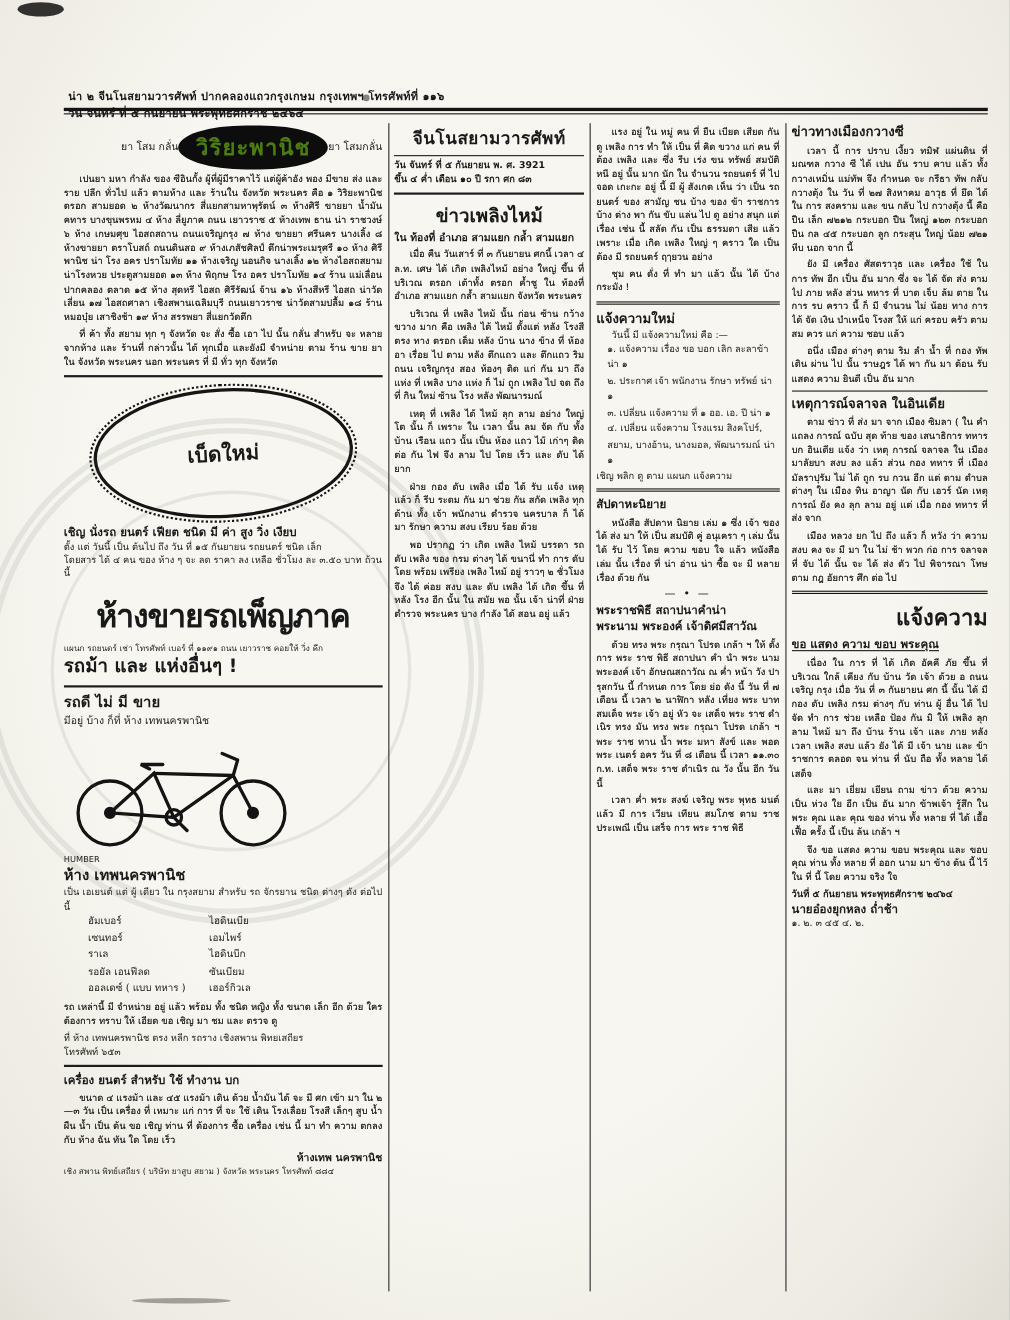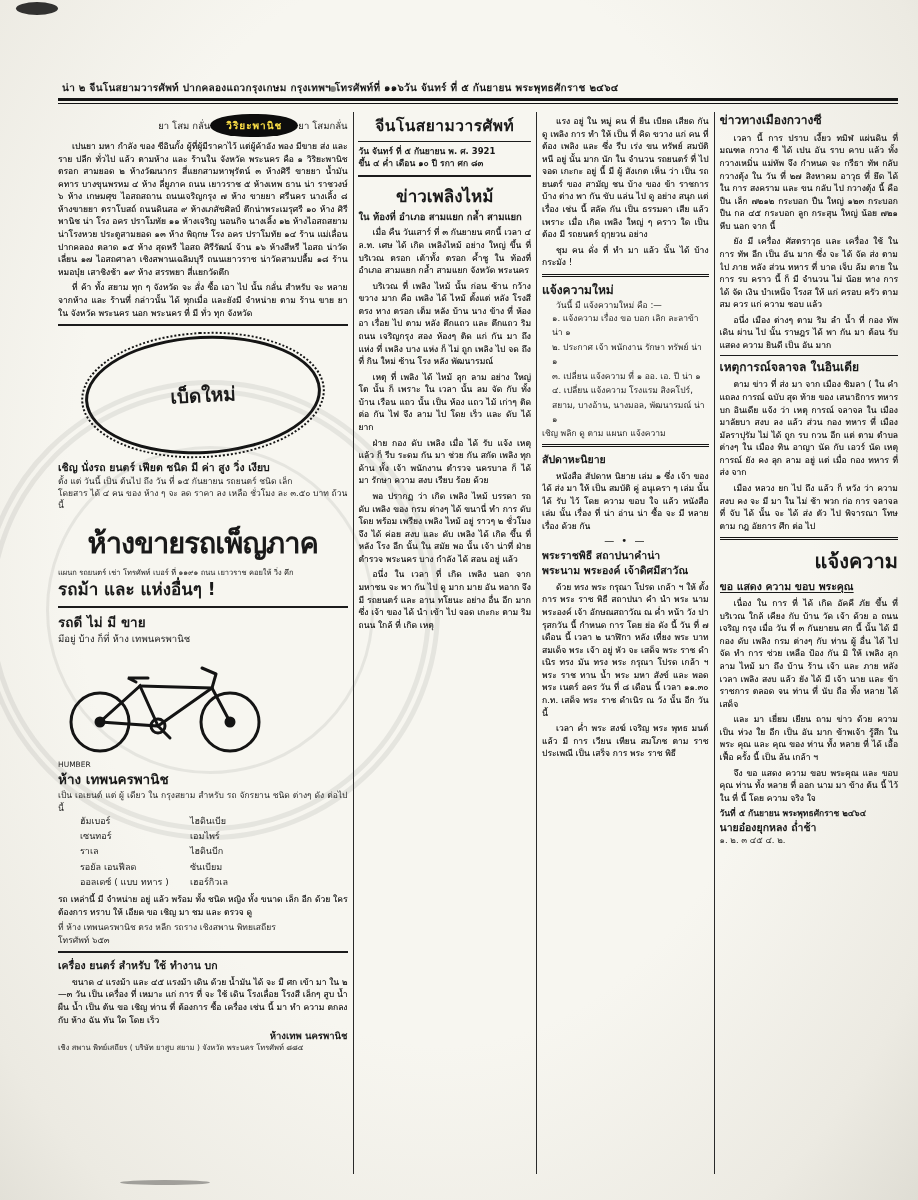--- a/index.html
+++ b/index.html
@@ -1,22 +1,22 @@
 <!DOCTYPE html>
 <html><head>
 <meta charset="utf-8">
 <style>
   html,body{margin:0;padding:0;}
   body{width:918px;height:1200px;background:#b9b8b2;font-family:"DejaVu Sans",sans-serif;}
   .page{position:relative;width:918px;height:1200px;overflow:hidden;color:#191919;
         background:radial-gradient(ellipse at 48% 42%, #f7f6f0 55%, #eceae2 85%, #dfddd4 100%);}
   .page *{box-sizing:border-box;}
   
-  .hdr{position:absolute;top:80px;left:62px;right:24px;display:flex;justify-content:flex-start;
-       font-size:10px;font-weight:bold;letter-spacing:.3px;}
+  .hdr{position:absolute;top:80px;left:62px;right:24px;display:flex;justify-content:flex-end;
+       font-size:10px;font-weight:bold;letter-spacing:.3px;flex-direction:column;}
   .hdr-rule{position:absolute;top:98px;left:58px;right:20px;height:6px;
             border-top:3px solid #141414;border-bottom:1px solid #141414;}
   
   .cols{position:absolute;top:112px;left:58px;width:840px;height:1062px;display:flex;}
   .vsep{width:1px;background:#2a2a2a;margin:0 5px;}
   .col{overflow:hidden;height:100%;}
   .col1{width:292px;}
   .col2{width:174px;}
   .col3{width:168px;}
   .col4{width:180px;}
@@ -31,22 +31,22 @@
   .s9{font-size:9.5px;line-height:1.45;}
   .s10{font-size:10.5px;line-height:1.4;}
   .s11{font-size:12px;line-height:1.4;}
   .s12{font-size:13.5px;line-height:1.4;}
   .body{font-size:8.5px;line-height:1.48;text-shadow:0 0 .5px rgba(0,0,0,.55);}
   .rule{border-top:2px solid #1c1c1c;margin:5px 0;}
   .rule-thin{border-top:1px solid #1c1c1c;margin:3px 0;}
   .rule-heavy{border-top:3px double #141414;margin:5px 0;}
   
   .badge-row{display:flex;align-items:center;justify-content:flex-end;margin-top:2px;}
-  .badge{background:#0d0d0d;color:#fde047;border-radius:50%/55%;padding:4px 16px;
-         font-size:10px;font-weight:bold;letter-spacing:1px;font-family:Liberation Serif, serif;}
+  .badge{background:#0d0d0d;color:#4d7c0f;border-radius:50%/55%;padding:4px 16px;
+         font-size:20px;font-weight:bold;letter-spacing:1px;font-family:Liberation Serif, serif;}
   .oval{width:236px;height:118px;margin:10px auto 6px;border:3px solid #151515;border-radius:50%;
         outline:2px dotted #151515;outline-offset:2px;display:flex;align-items:center;justify-content:center;
         transform:rotate(-3deg);}
   .oval span{font-size:19px;font-weight:bold;}
   .bigtitle{font-size:29px;font-weight:bold;text-align:center;margin:8px 0 2px;letter-spacing:-1px;}
   .big2{font-size:17px;font-weight:bold;line-height:1.35;}
   .brand-grid{display:grid;grid-template-columns:110px 1fr;padding-left:22px;font-size:9px;
               line-height:1.7;}
   .bike{margin:2px 0 0 -6px;}
   .headline{font-size:17px;font-weight:bold;text-align:center;margin:4px 0 1px;}
@@ -160,21 +160,20 @@
       <div class="rule"></div>
 
       <div class="headline">ข่าวเพลิงไหม้</div>
       <div class="center s9 bold">ใน ท้องที่ อำเภอ สามแยก กล้ำ สามแยก</div>
 
       <p class="body j indent">เมื่อ คืน วันเสาร์ ที่ ๓ กันยายน ศกนี้ เวลา ๔ ล.ท. เศษ   ได้ เกิด เพลิงไหม้ อย่าง ใหญ่ ขึ้น ที่ บริเวณ ตรอก เต้าทั้ง ตรอก ค้ำชู ใน ท้องที่ อำเภอ สามแยก กล้ำ สามแยก จังหวัด พระนคร</p>
       <p class="body j indent">บริเวณ ที่ เพลิง ไหม้ นั้น ก่อน ซ้าน กว้างขวาง มาก   คือ เพลิง ได้ ไหม้ ตั้งแต่ หลัง โรงสี ตรง ทาง ตรอก เต็ม หลัง บ้าน นาง ข้าง ที่ ห้อง อา เรื่อย ไป ตาม หลัง ตึกแถว และ ตึกแถว ริม ถนน เจริญกรุง สอง ห้องๆ ติด แก่ กัน   มา ถึง แห่ง ที่ เพลิง บาง แห่ง ก็ ไม่ ถูก เพลิง   ไป จด ถึง ที่ กิน ใหม่ ซ้าน โรง หลัง พัฒนารมณ์</p>
       <p class="body j indent">เหตุ ที่ เพลิง ได้ ไหม้ ลุก ลาม อย่าง ใหญ่ โต นั้น   ก็ เพราะ ใน เวลา นั้น ลม จัด   กับ ทั้ง บ้าน เรือน แถว นั้น เป็น ห้อง แถว ไม้ เก่าๆ ติด ต่อ กัน   ไฟ จึง ลาม ไป โดย เร็ว และ ดับ ได้ ยาก</p>
       <p class="body j indent">ฝ่าย กอง ดับ เพลิง เมื่อ ได้ รับ แจ้ง เหตุ แล้ว ก็ รีบ ระดม กัน มา ช่วย กัน สกัด เพลิง ทุก ด้าน   ทั้ง เจ้า พนักงาน ตำรวจ นครบาล ก็ ได้ มา รักษา ความ สงบ เรียบ ร้อย ด้วย</p>
       <p class="body j indent">พอ ปรากฏ ว่า เกิด เพลิง ไหม้   บรรดา รถ ดับ เพลิง ของ กรม ต่างๆ ได้ ขนานี่ ทำ การ ดับ โดย พร้อม เพรียง   เพลิง ไหม้ อยู่ ราวๆ ๒ ชั่วโมง จึง ได้ ค่อย สงบ   และ ดับ เพลิง ได้ เกิด ขึ้น ที่ หลัง โรง อีก นั้น   ใน สมัย พอ นั้น เจ้า น่าที่ ฝ่าย ตำรวจ พระนคร บาง กำลัง ได้ สอน อยู่ แล้ว</p>
-      <p class="body j indent">อนึ่ง ใน เวลา ที่ เกิด เพลิง   นอก จาก มหาชน จะ พา กัน ไป ดู มาก มาย อัน หอาก   จึง มี รถยนตร์ และ อาน ทโยนะ อย่าง อื่น อีก มาก   ซึ่ง เจ้า ของ ได้ นำ เข้า ไป จอด เกะกะ ตาม ริม ถนน ใกล้ ที่ เกิด เหตุ</p>
     </div>
 
     <div class="vsep"></div>
 
     <div class="col col3">
       <p class="body j indent">แรง อยู่ ใน หมู่ คน ที่ ยืน เบียด เสียด กัน ดู เพลิง   การ ทำ ให้ เป็น ที่ คิด ขวาง แก่ คน ที่ ต้อง เพลิง และ ซึ่ง รีบ เร่ง ขน ทรัพย์ สมบัติ หนี อยู่ นั้น มาก นัก   ใน จำนวน รถยนตร์ ที่ ไป จอด เกะกะ อยู่ นี้   มี ผู้ สังเกต เห็น ว่า เป็น รถยนตร์ ของ สามัญ ชน บ้าง   ของ ข้า ราชการ บ้าง   ต่าง พา กัน ขับ แล่น ไป ดู อย่าง สนุก   แต่ เรื่อง เช่น นี้ สลัด กัน เป็น ธรรมดา เสีย แล้ว   เพราะ เมื่อ เกิด เพลิง ใหญ่ ๆ คราว ใด   เป็น ต้อง มี รถยนตร์ ฤๅยวน อย่าง</p>
       <p class="body j indent">ชุม คน ดั่ง ที่ ทำ มา แล้ว นั้น ได้ บ้าง กระมัง !</p>
       <div class="rule-heavy"></div>
 
       <div class="center s11 bold">แจ้งความใหม่</div>

